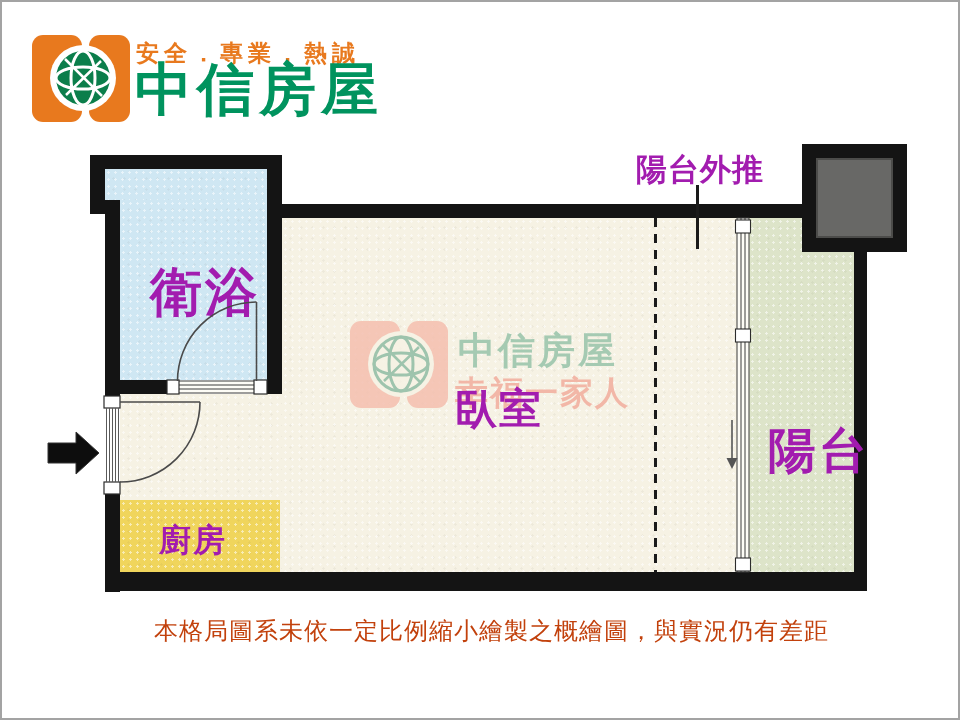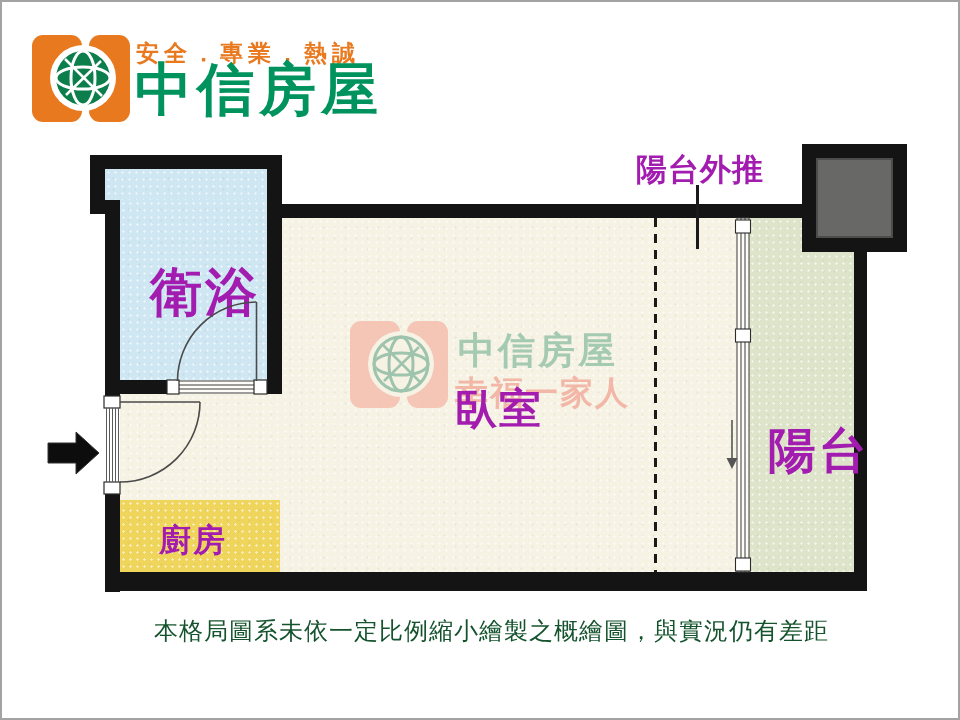--- a/index.html
+++ b/index.html
@@ -39,21 +39,21 @@
   .lbl-bed{left:453px;top:363px;font-size:42px;letter-spacing:2px;font-weight:700;margin-top:16px;}
   .lbl-balcony{left:766px;top:381px;font-size:48px;letter-spacing:3px;margin-top:36px;}
   .lbl-pushout{left:634px;top:147px;font-size:31px;letter-spacing:1px;}
   
   .wm-icon{position:absolute;left:348px;top:316px;width:100px;height:93px;opacity:.85;}
   .wm-line1{position:absolute;left:456px;top:324px;font-size:37px;font-weight:bold;color:#A5CAB2;letter-spacing:3px;white-space:nowrap;}
   .wm-line2{position:absolute;left:453px;top:369px;font-size:33px;font-weight:bold;color:#F2B7A7;letter-spacing:2px;white-space:nowrap;}
   
   .overlay{position:absolute;left:0;top:0;width:960px;height:720px;pointer-events:none;}
   
-  .disclaimer{position:absolute;left:152px;top:614px;font-size:24px;color:#14532d;line-height:30px;letter-spacing:1px;}
+  .disclaimer{position:absolute;left:152px;top:614px;font-size:24px;color:#c2410c;line-height:30px;letter-spacing:1px;}
 </style>
 </head>
 <body>
 
 <div class="canvas">
 
   <svg class="brand-icon" viewBox="0 0 100 93">
     <rect x="0" y="3" width="50" height="87" rx="11" fill="#E8791E"></rect>
     <rect x="57" y="3" width="41" height="87" rx="11" fill="#E8791E"></rect>
     <circle cx="51" cy="46" r="33" fill="#ffffff"></circle>

